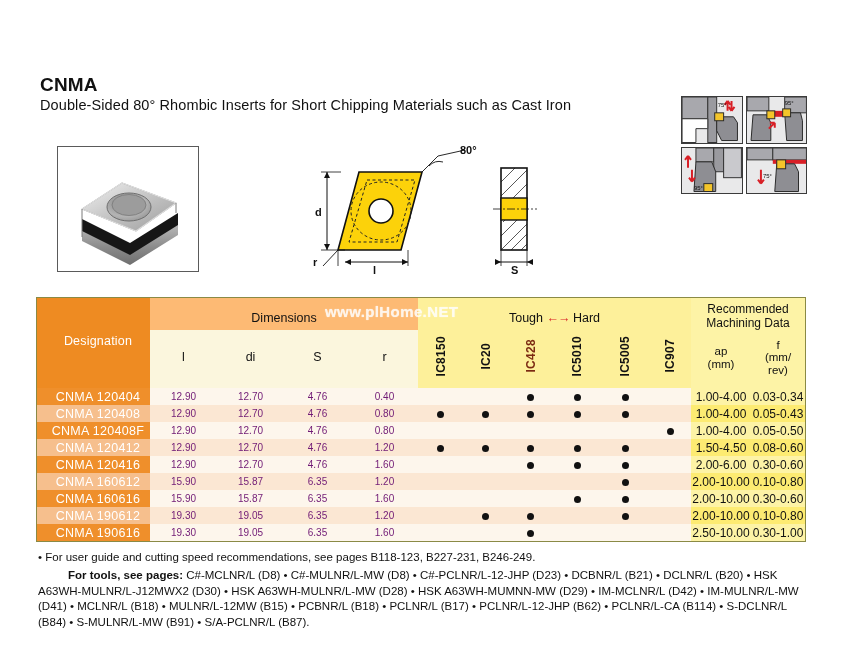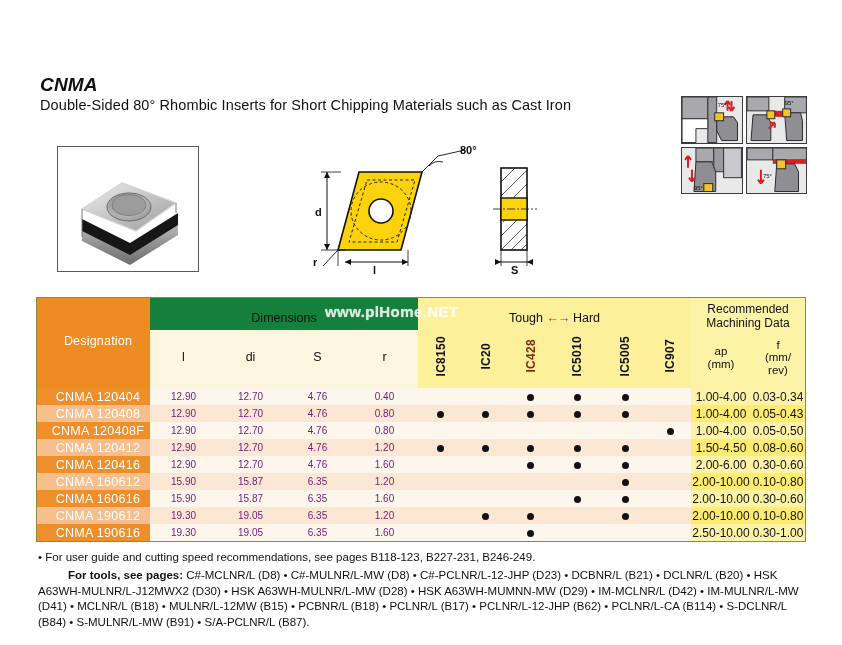--- a/index.html
+++ b/index.html
@@ -21,21 +21,21 @@
     font-size:30px;letter-spacing:-1px;
     line-height:32px;
     white-space:nowrap;
   }
   .logo .iso{color:#000000;}
   .logo .turn{color:#cf1020;}
 
   
   .title{
     position:absolute;left:40px;top:74px;
-    font-size:19px;font-weight:bold;letter-spacing:0.2px;font-style:italic;
+    font-size:19px;font-weight:bold;letter-spacing:0.2px;
   }
   .subtitle{
     position:absolute;left:40px;top:97px;
     font-size:14.5px;font-weight:normal;letter-spacing:0.1px;
   }
 
   
   .apps{
     position:absolute;left:681px;top:96px;
     width:126px;height:98px;
@@ -89,21 +89,21 @@
     color:#ffffff;
     font-weight:bold;
     font-size:12.5px;
     text-align:left;
     padding-left:9px !important;
     vertical-align:bottom;
     padding-bottom:5px !important;
     letter-spacing:0.2px;
   }
   .hdr-dims{
-    background:#15803d;
+    background:#fdba74;
     font-size:12.5px;
     color:#111;
     vertical-align:top;
     padding-top:7px !important;
     border-left:1px solid #6b6b30;
   }
   .hdr-grade-band{
     background:#fdf09a;
     vertical-align:top;
     padding-top:7px !important;

